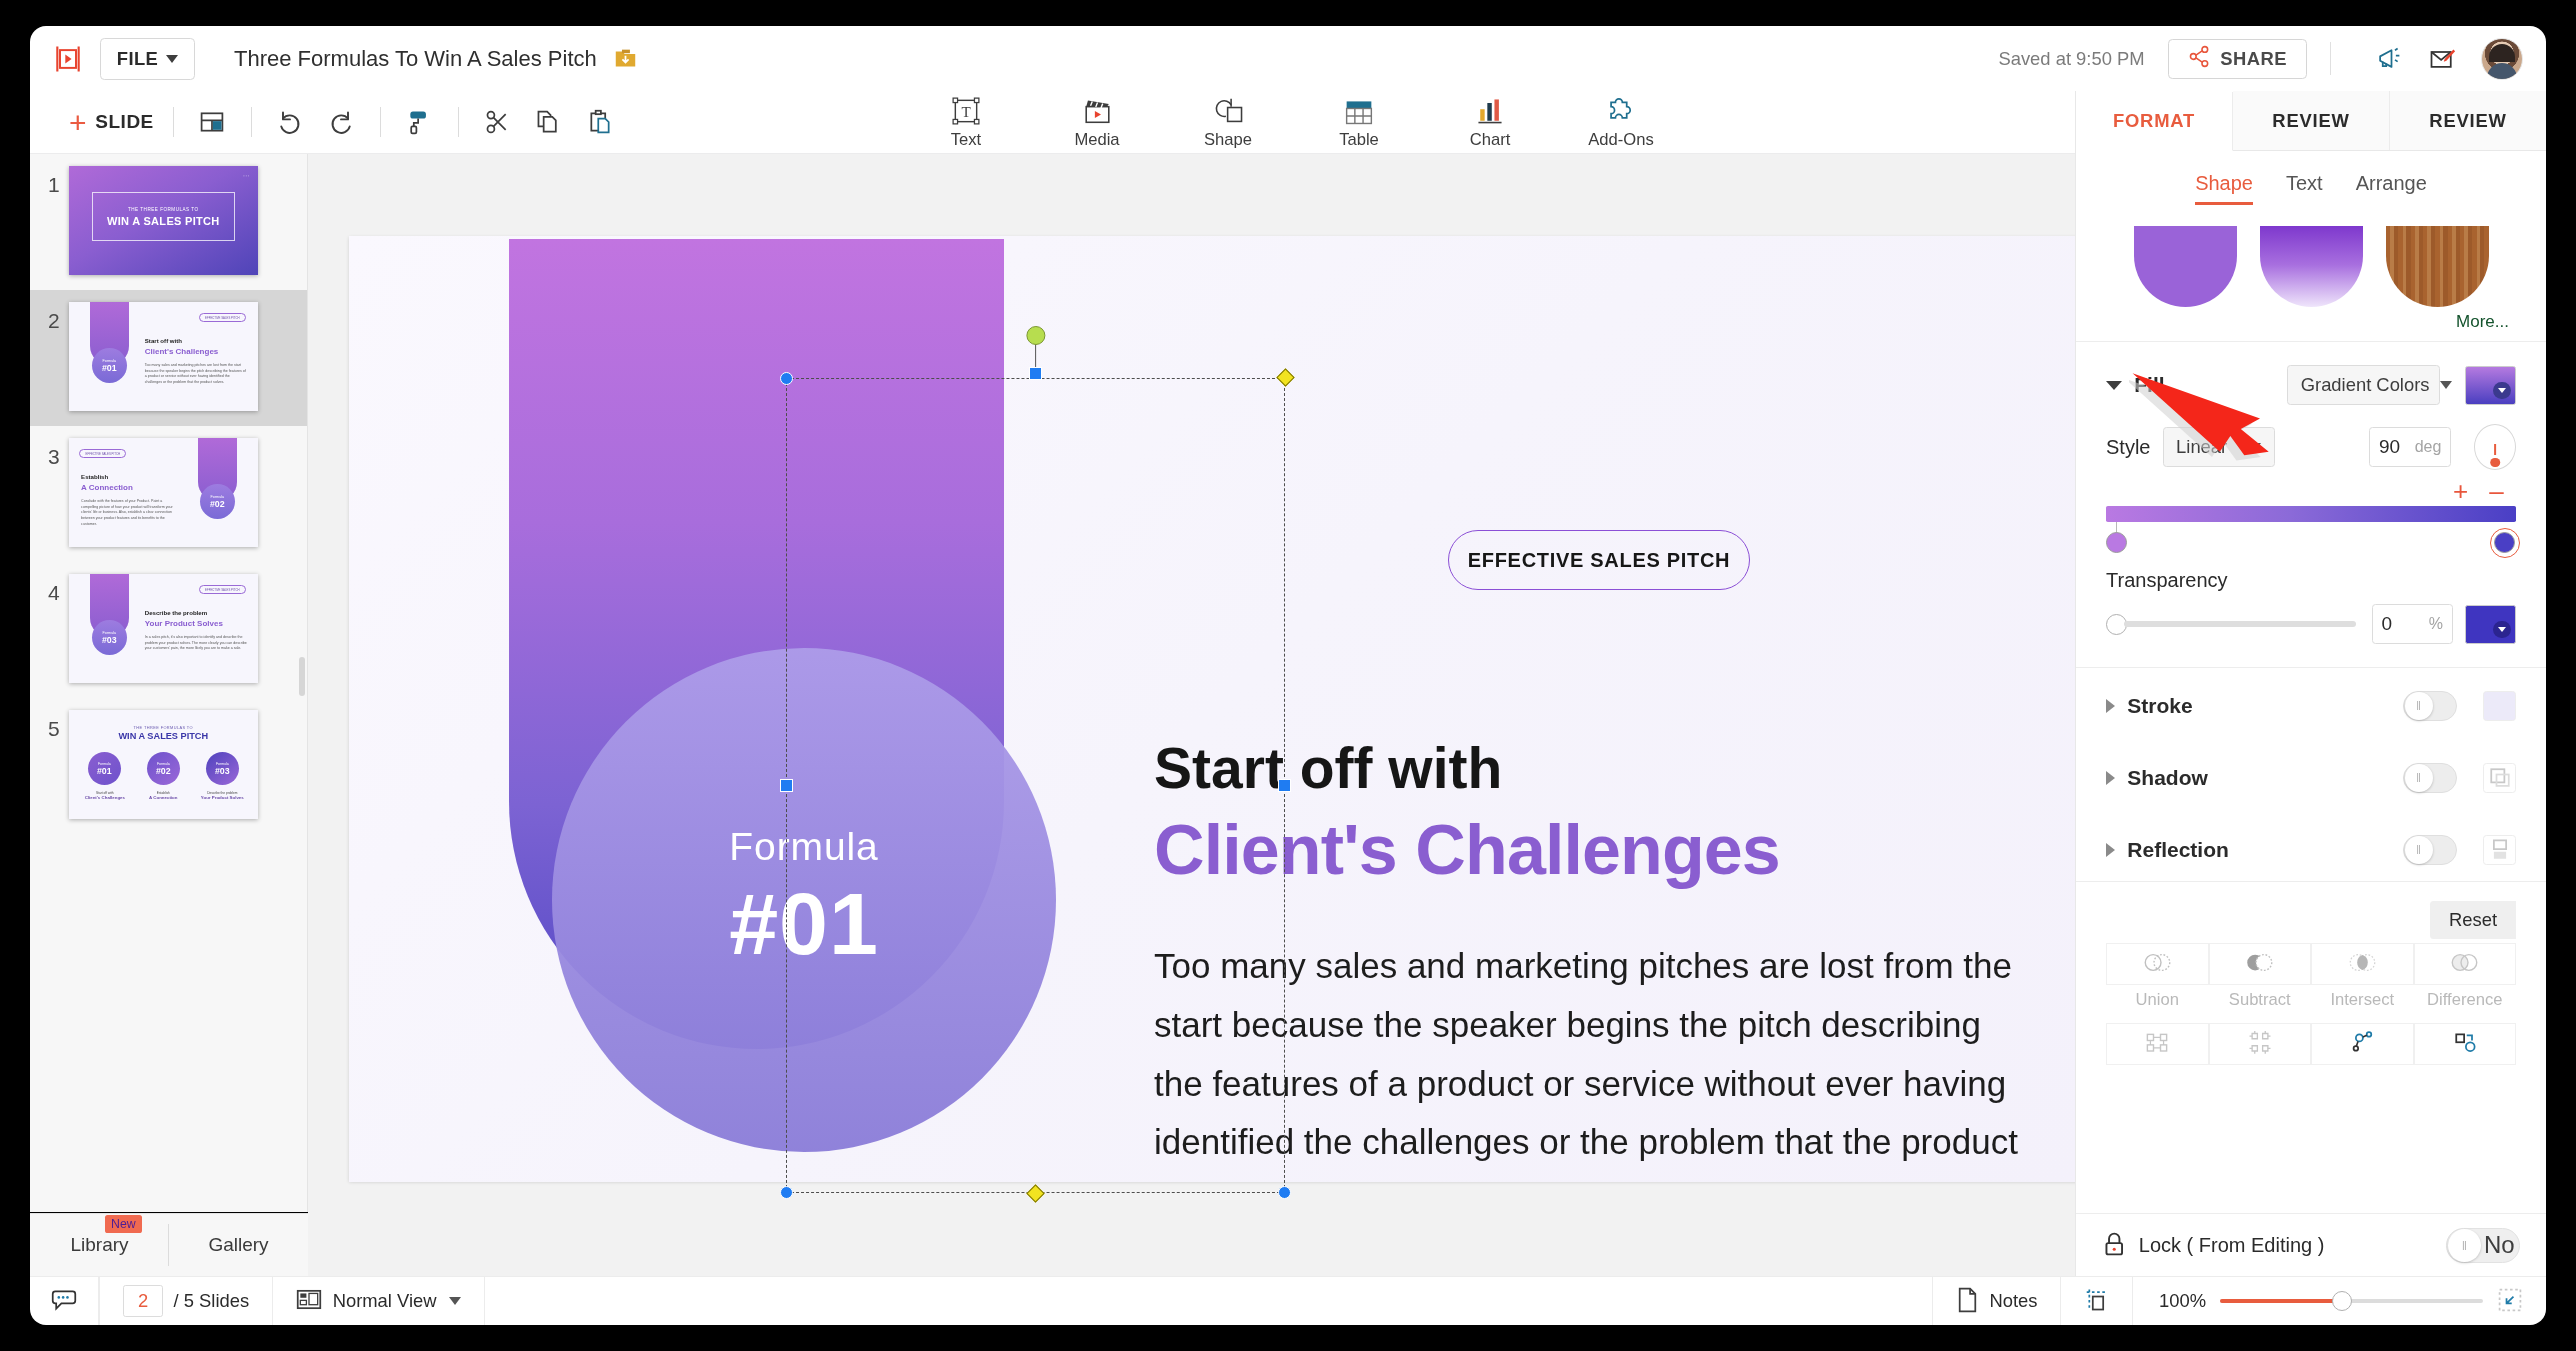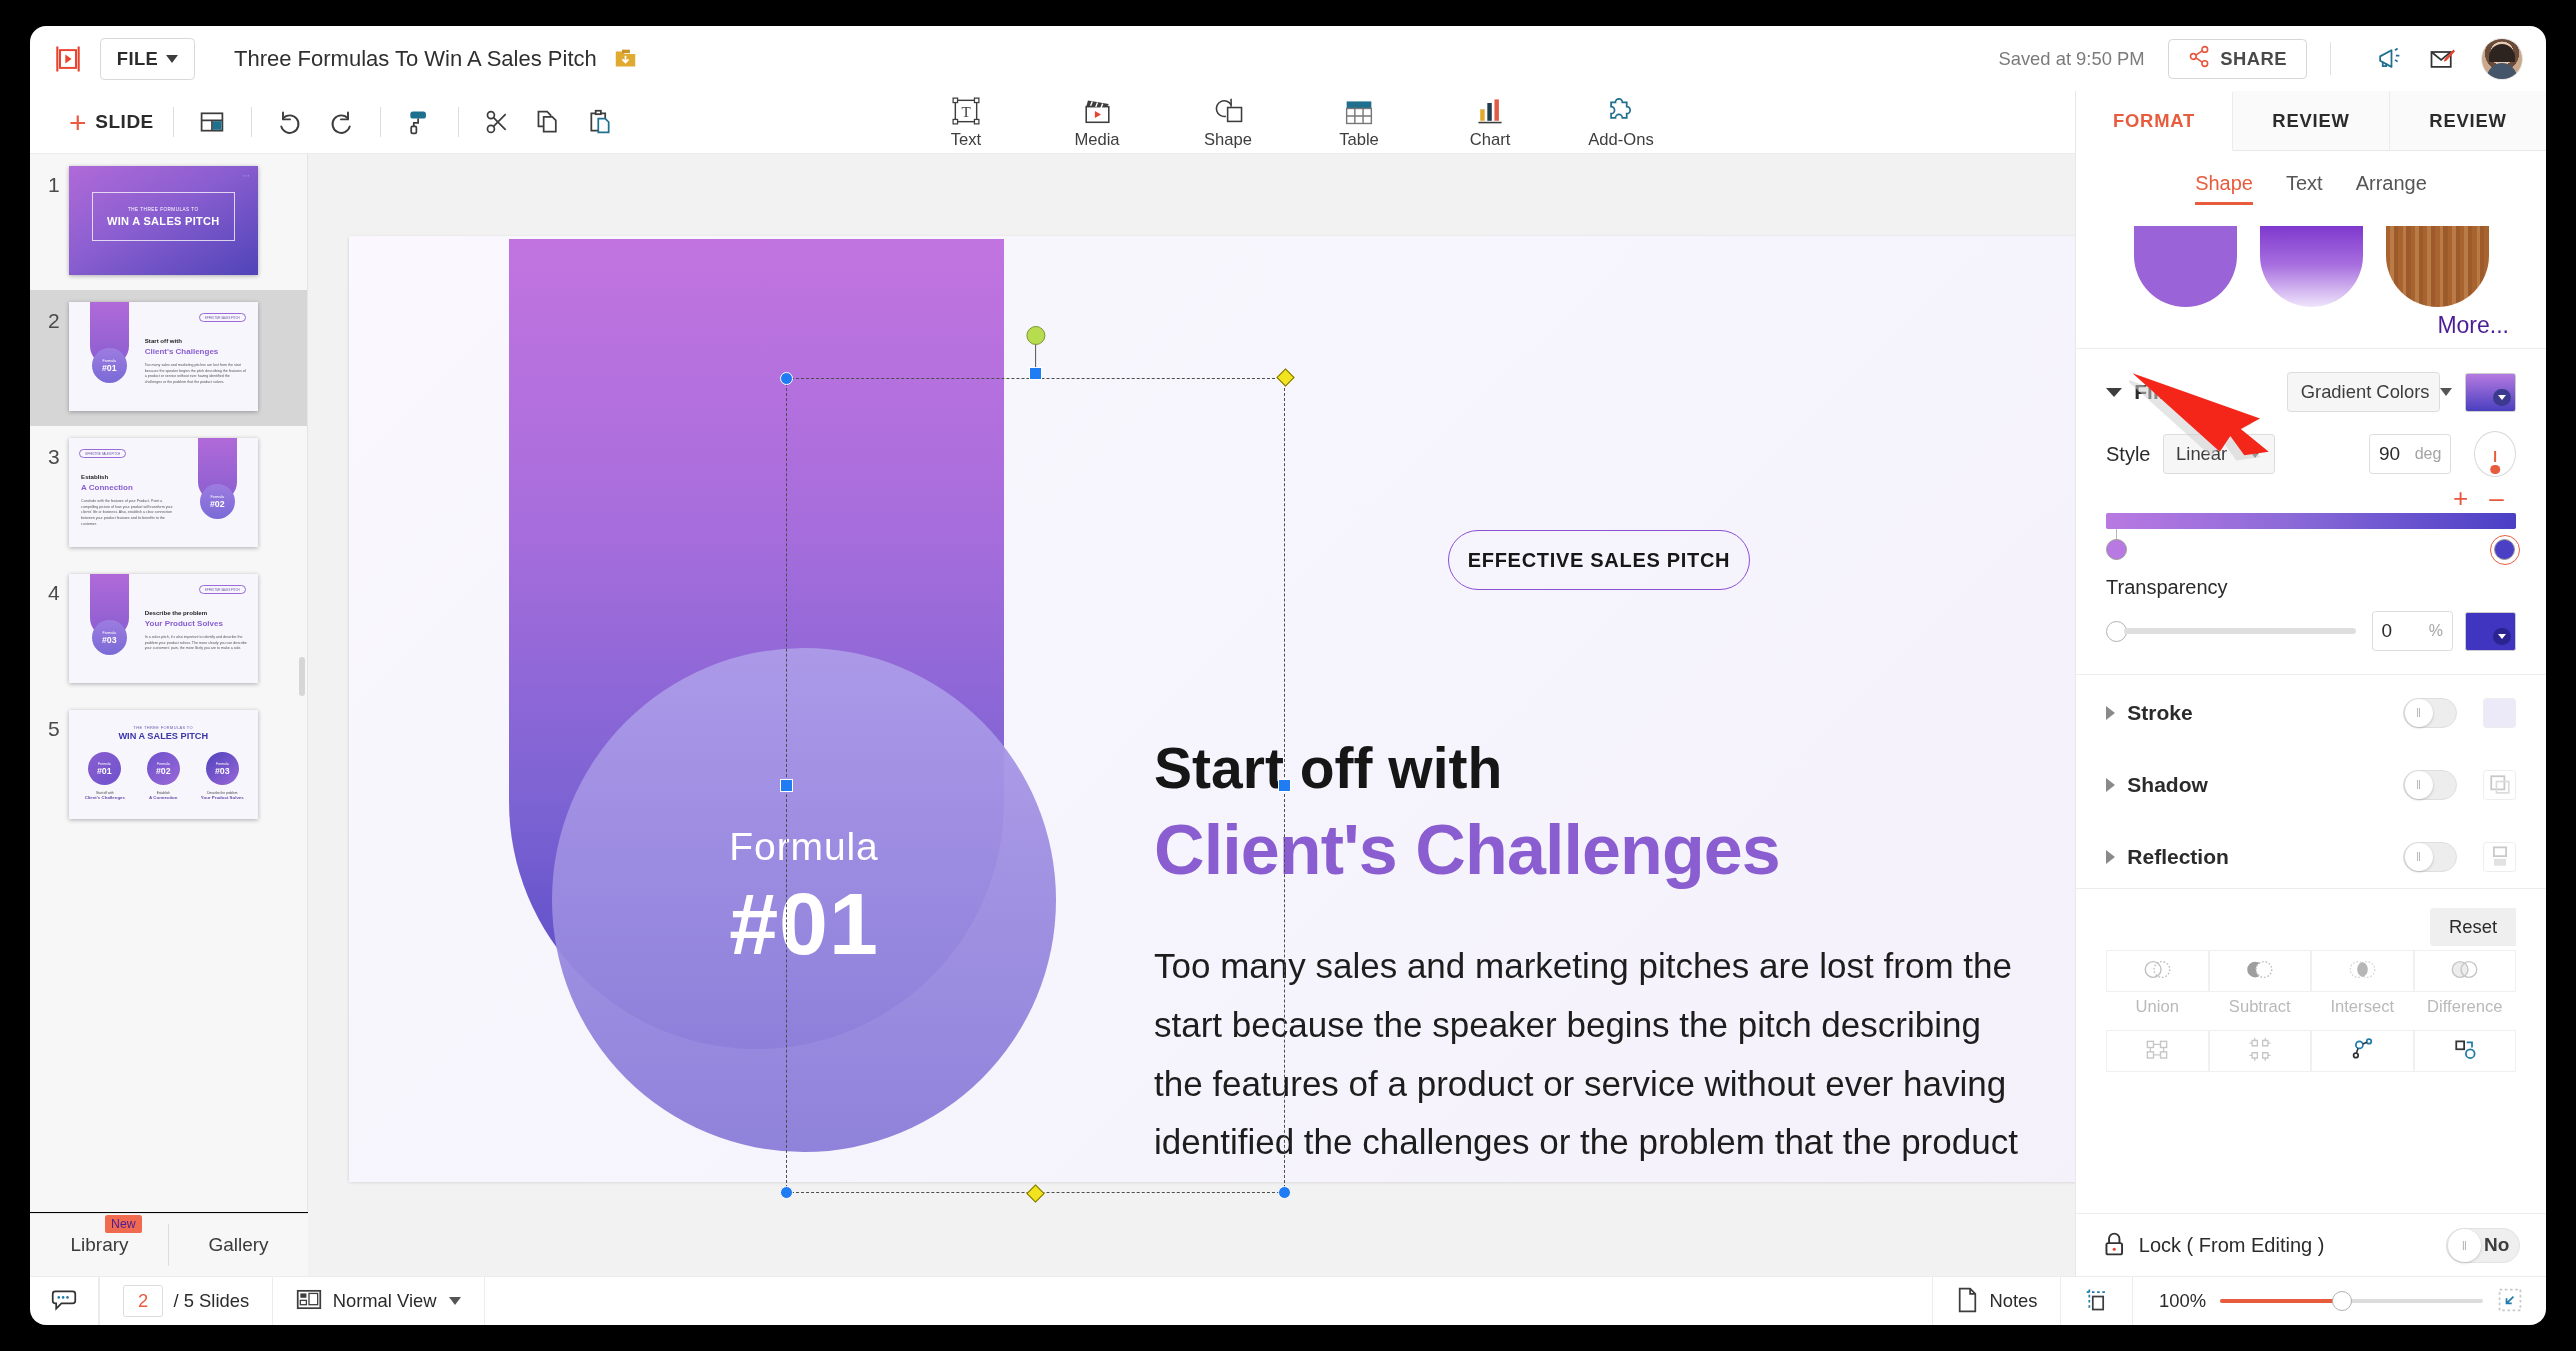--- a/index.html
+++ b/index.html
@@ -260,21 +260,21 @@
   .rp-sub .s { font-size:20px; color:#565656; cursor:pointer; padding-bottom:7px; }
   .rp-sub .s.active { color:#e85c3e; border-bottom:3.5px solid #e85c3e; }
 
   .preset-row { display:flex; gap: 23px; justify-content:center; padding: 8.8px 0 0; }
   .preset {
     width: 103px; height: 81px; border-radius: 0 0 52px 52px;
   }
   .p1 { background:#9a63d8; }
   .p2 { background: linear-gradient(180deg,#7e38cd 0%, #a86fdf 48%, #efe5fb 100%); }
   .p3 { background: repeating-linear-gradient(90deg,#a9632f 0 4.4px,#b97c47 4.4px 8px,#9d5a2a 8px 12.3px); }
-  .more-link { text-align:right; padding: 5.3px 37px 0 0; font-size: 23px; color:#4c1d95; cursor:pointer; }
+  .more-link { text-align:right; padding: 5.3px 37px 0 0; font-size: 17px; color:#14532d; cursor:pointer; }
 
   .rp-sec { border-top:0.9px solid #ededed; padding: 17.5px 30px 0; position:relative; }
   .sec-head { display:flex; align-items:center; gap: 12.3px; }
   .tri-d { width:0;height:0;border-left:8px solid transparent;border-right:8px solid transparent;border-top:9.6px solid #3d3d3d; }
   .tri-r { width:0;height:0;border-top:7px solid transparent;border-bottom:7px solid transparent;border-left:9.6px solid #8a8a8a; }
   .sec-title { font-size: 21px; font-weight: bold; color:#2b2b2b; }
   .dd {
     height: 40px; border:0.9px solid #dcdcdc; border-radius:3.5px; background:#f6f6f6;
     display:flex; align-items:center; padding: 0 12.3px; gap: 10.5px;
     font-size: 18.4px; color:#3d3d3d; cursor:pointer; white-space:nowrap;
@@ -342,21 +342,21 @@
   .lock-lbl { font-size:20px; color:#2b2b2b; margin-left:12.3px; }
   .lock-tog {
     margin-left:auto; width: 74px; height:35px; border-radius:17.5px; background:#efefef;
     border:0.9px solid #e2e2e2; display:flex; align-items:center; position:relative;
   }
   .lock-tog .kn {
     position:absolute; left:0.9px; width:33px; height:33px; border-radius:50%; background:#fff;
     box-shadow:0 0.9px 2.6px rgba(0,0,0,.2); display:flex;align-items:center;justify-content:center;
     font-size:13px; color:#b8b8b8;
   }
-  .lock-tog .no { margin-left:37px; font-size:19px; color:#3d3d3d;font-weight:bold; }
+  .lock-tog .no { margin-left:37px; font-size:24px; color:#3d3d3d; }
 
   
   .ann-arrow { position:absolute; left:2129px; top:368px; width:166px; height:96px; z-index:60; pointer-events:none; }
 
   
   .statusbar {
     position: absolute; left: 30px; top: 1276px; width: 2516px; height: 49px;
     background: #fff; border-radius: 0 0 16px 16px; border-top:0.9px solid #ececec;
     display:flex; align-items:center;
   }

